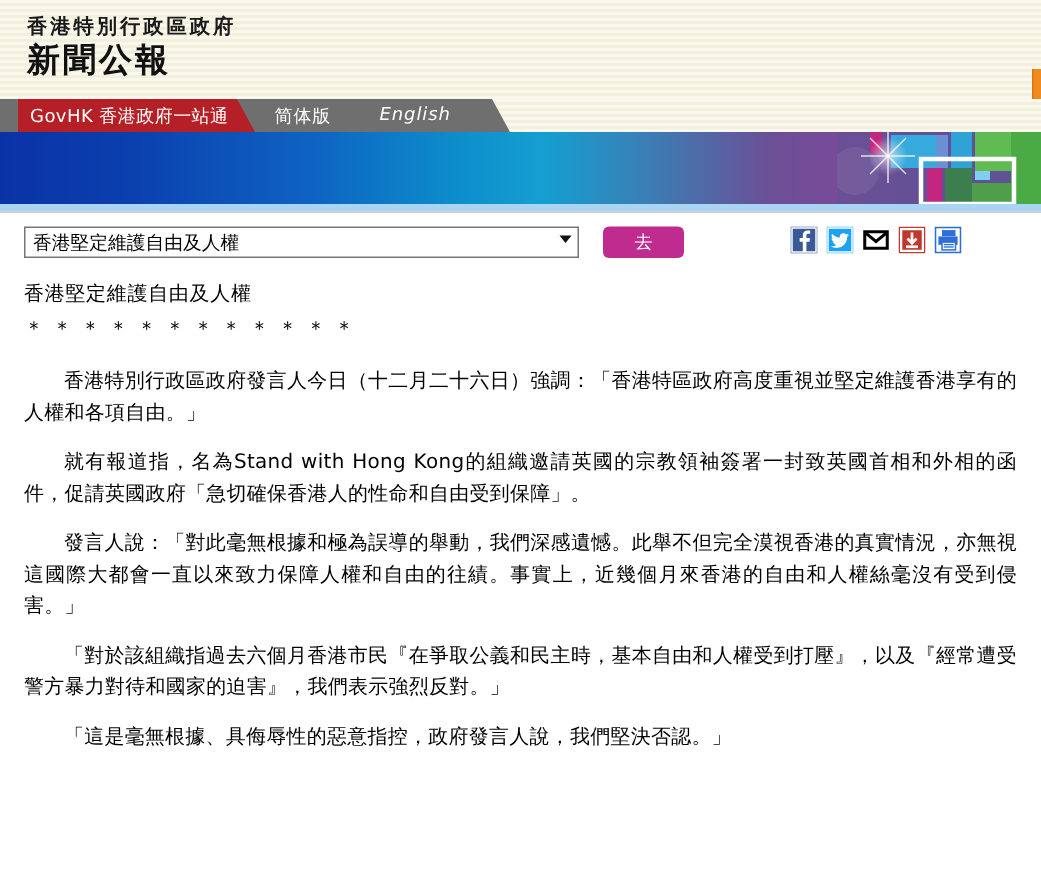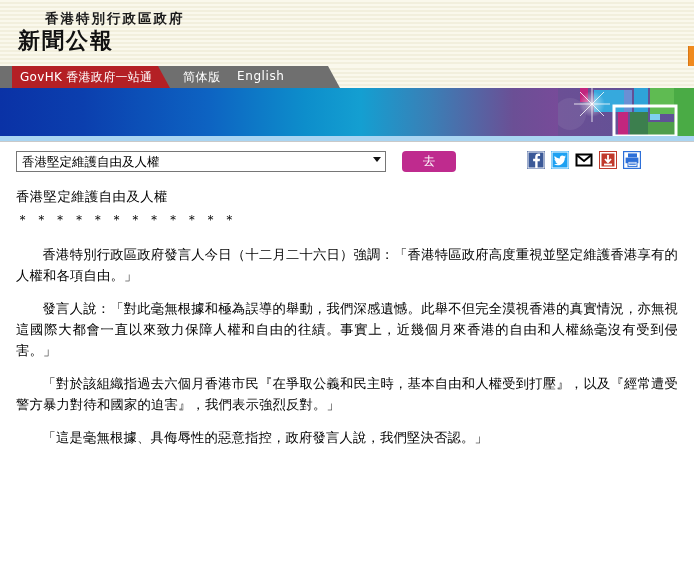--- a/index.html
+++ b/index.html
@@ -32,21 +32,20 @@
   .masthead-inner {
     padding: 10px 0 0 18px;
   }
   .org-name {
     font-size: 13.5px;
     font-weight: bold;
     letter-spacing: 2px;
     color: #1a1a1a;
     line-height: 1.25;
     font-family: "DejaVu Sans", "Liberation Sans", sans-serif;
-    margin-left: 27px;
   }
   .pub-name {
     font-size: 22px;
     font-weight: bold;
     letter-spacing: 2px;
     color: #111;
     line-height: 1.2;
     margin-top: 1px;
   }
   .orange-tab {
@@ -105,21 +104,21 @@
     position: absolute;
     top: 3px;
     color: #ffffff;
     font-size: 12px;
     letter-spacing: 0.6px;
     white-space: nowrap;
     z-index: 3;
     cursor: pointer;
   }
   .tab-link.sc { left: 183px; }
-  .tab-link.en { left: 237px; }
+  .tab-link.en { left: 253px; font-style: italic; }
 
   
   .banner {
     position: relative;
     height: 48px;
     overflow: hidden;
     background: linear-gradient(to right,
        #0a32a6 0%,
        #0b3fae 12%,
        #0d63c2 30%,
@@ -337,17 +336,18 @@
       <rect x="6.2" y="13.2" width="6.6" height="0.9" fill="#2d6fd8"></rect>
     </svg>
   </div>
 </div>
 
 <div class="article">
   <p class="headline">香港堅定維護自由及人權</p>
   <p class="stars">＊＊＊＊＊＊＊＊＊＊＊＊</p>
 
   <p class="para">香港特別行政區政府發言人今日（十二月二十六日）強調：「香港特區政府高度重視並堅定維護香港享有的人權和各項自由。」</p>
+  <p class="para">就有報道指，名為Stand with Hong Kong的組織邀請英國的宗教領袖簽署一封致英國首相和外相的函件，促請英國政府「急切確保香港人的性命和自由受到保障」。</p>
   <p class="para">發言人說：「對此毫無根據和極為誤導的舉動，我們深感遺憾。此舉不但完全漠視香港的真實情況，亦無視這國際大都會一直以來致力保障人權和自由的往績。事實上，近幾個月來香港的自由和人權絲毫沒有受到侵害。」</p>
   <p class="para">「對於該組織指過去六個月香港市民『在爭取公義和民主時，基本自由和人權受到打壓』，以及『經常遭受警方暴力對待和國家的迫害』，我們表示強烈反對。」</p>
   <p class="para">「這是毫無根據、具侮辱性的惡意指控，政府發言人說，我們堅決否認。」</p>
 
 </div>
 
 </body></html>

